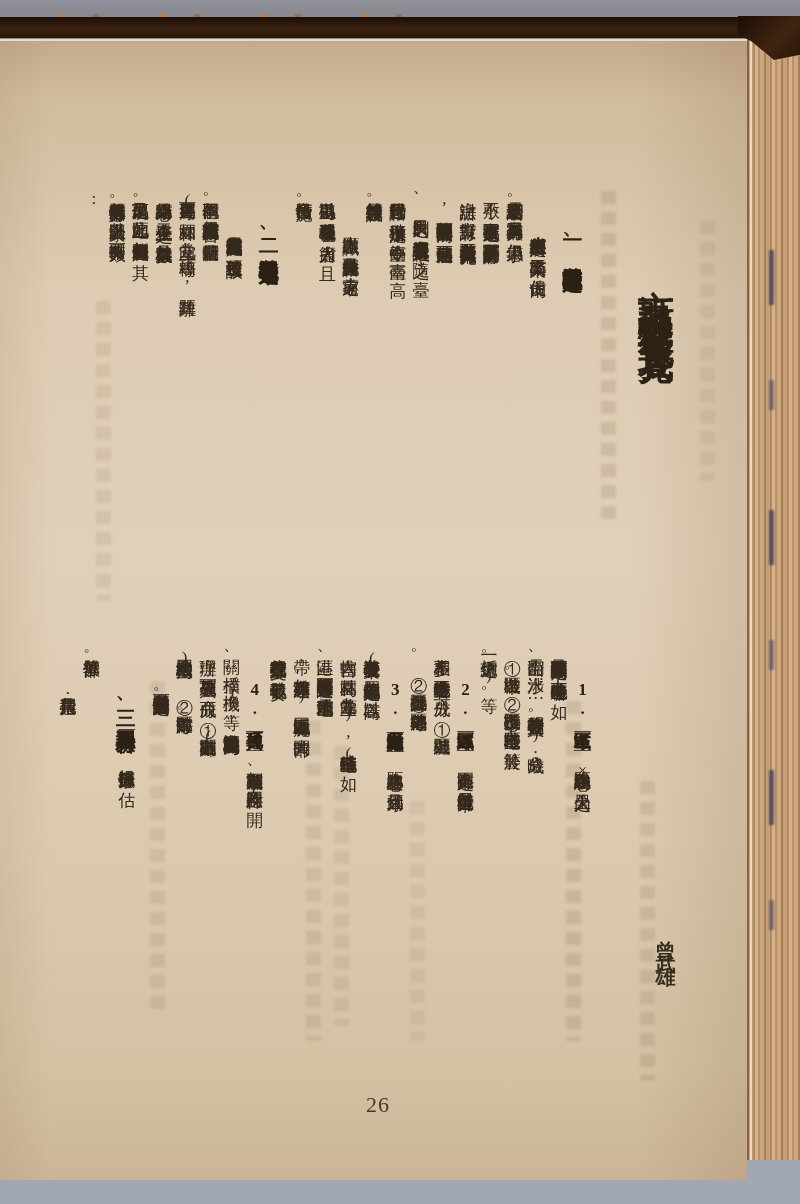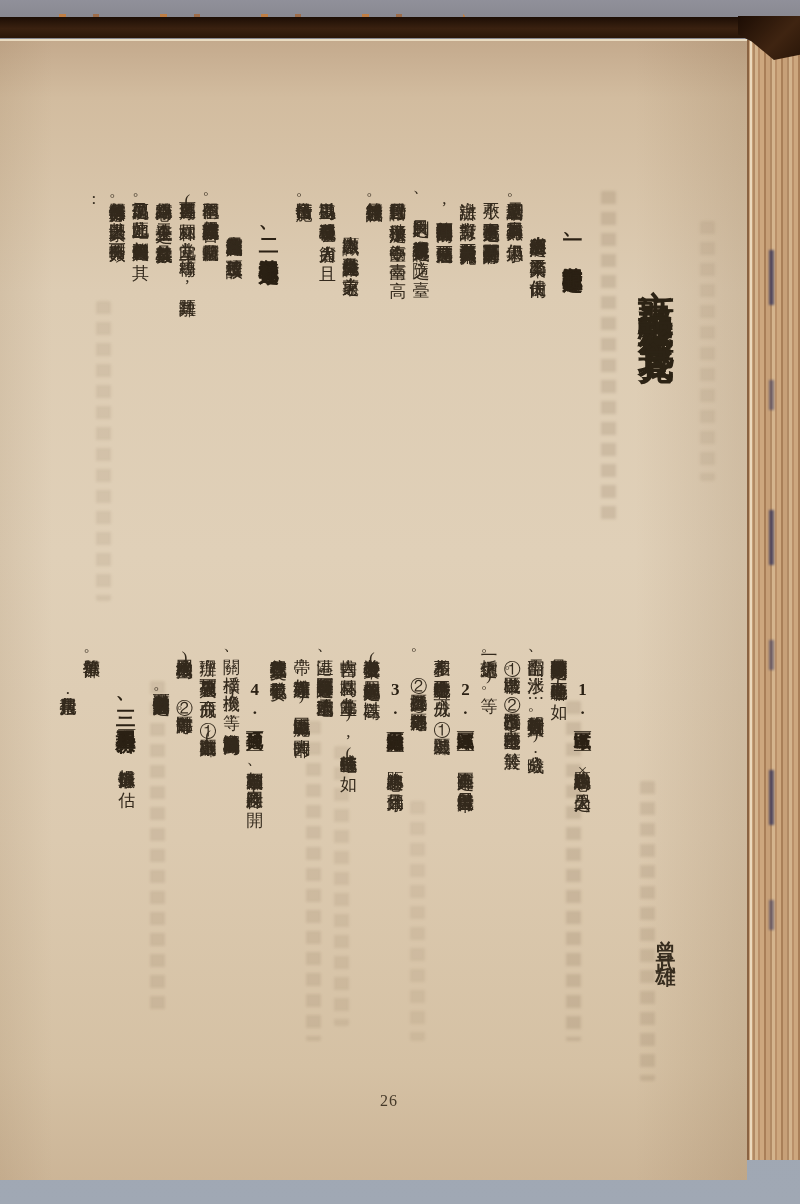--- a/index.html
+++ b/index.html
@@ -50,22 +50,22 @@
   .author{position:absolute;left:653px;top:884px;height:140px;
     font-size:20px;font-weight:700;letter-spacing:13px;color:#372d1f;}
   .band{position:absolute;color:#342a1d;}
   .band-top{top:148px;right:151px;width:552px;height:424px;}
   .band-bottom{top:605px;right:153px;width:552px;height:426px;}
   .col{line-height:23.4px;font-size:17px;letter-spacing:.3px;}
   .col-h1{margin:0 11px;font-weight:700;color:#2b2114;}
   .col-h1 .lead{font-size:20px;letter-spacing:.5px;}
   .col-h1 span{font-size:17px;font-weight:400;color:#342a1d;}
   .col-item .lead{font-weight:700;color:#2b2114;}
-  .page-number{position:absolute;left:366px;top:1051px;width:46px;text-align:center;
-    font-size:16px;letter-spacing:1px;color:#463a2a;}
+  .page-number{position:absolute;left:366px;top:1051px;width:46px;
+    font-size:22px;letter-spacing:1px;color:#463a2a;}
 </style>
 </head>
 <body>
 
 <div class="scene">
   <div class="cover-specks"></div>
   <div class="cover-band"></div>
 
   <div class="page">
     <div class="ghost g1"></div>

